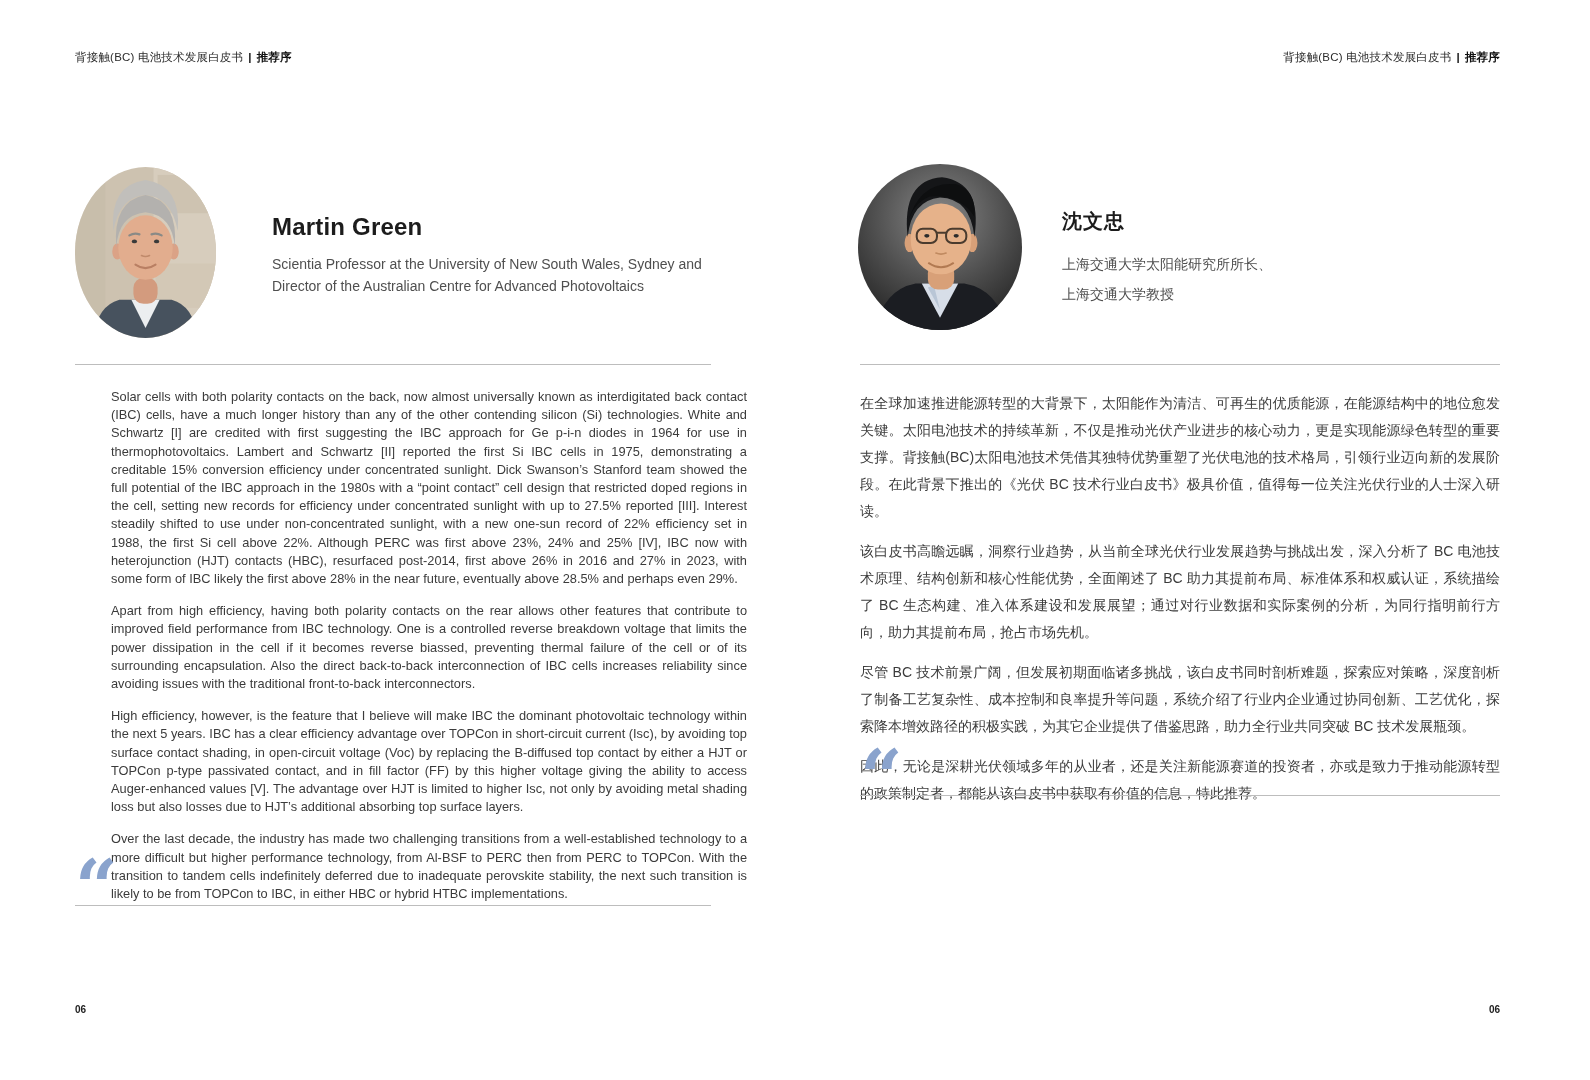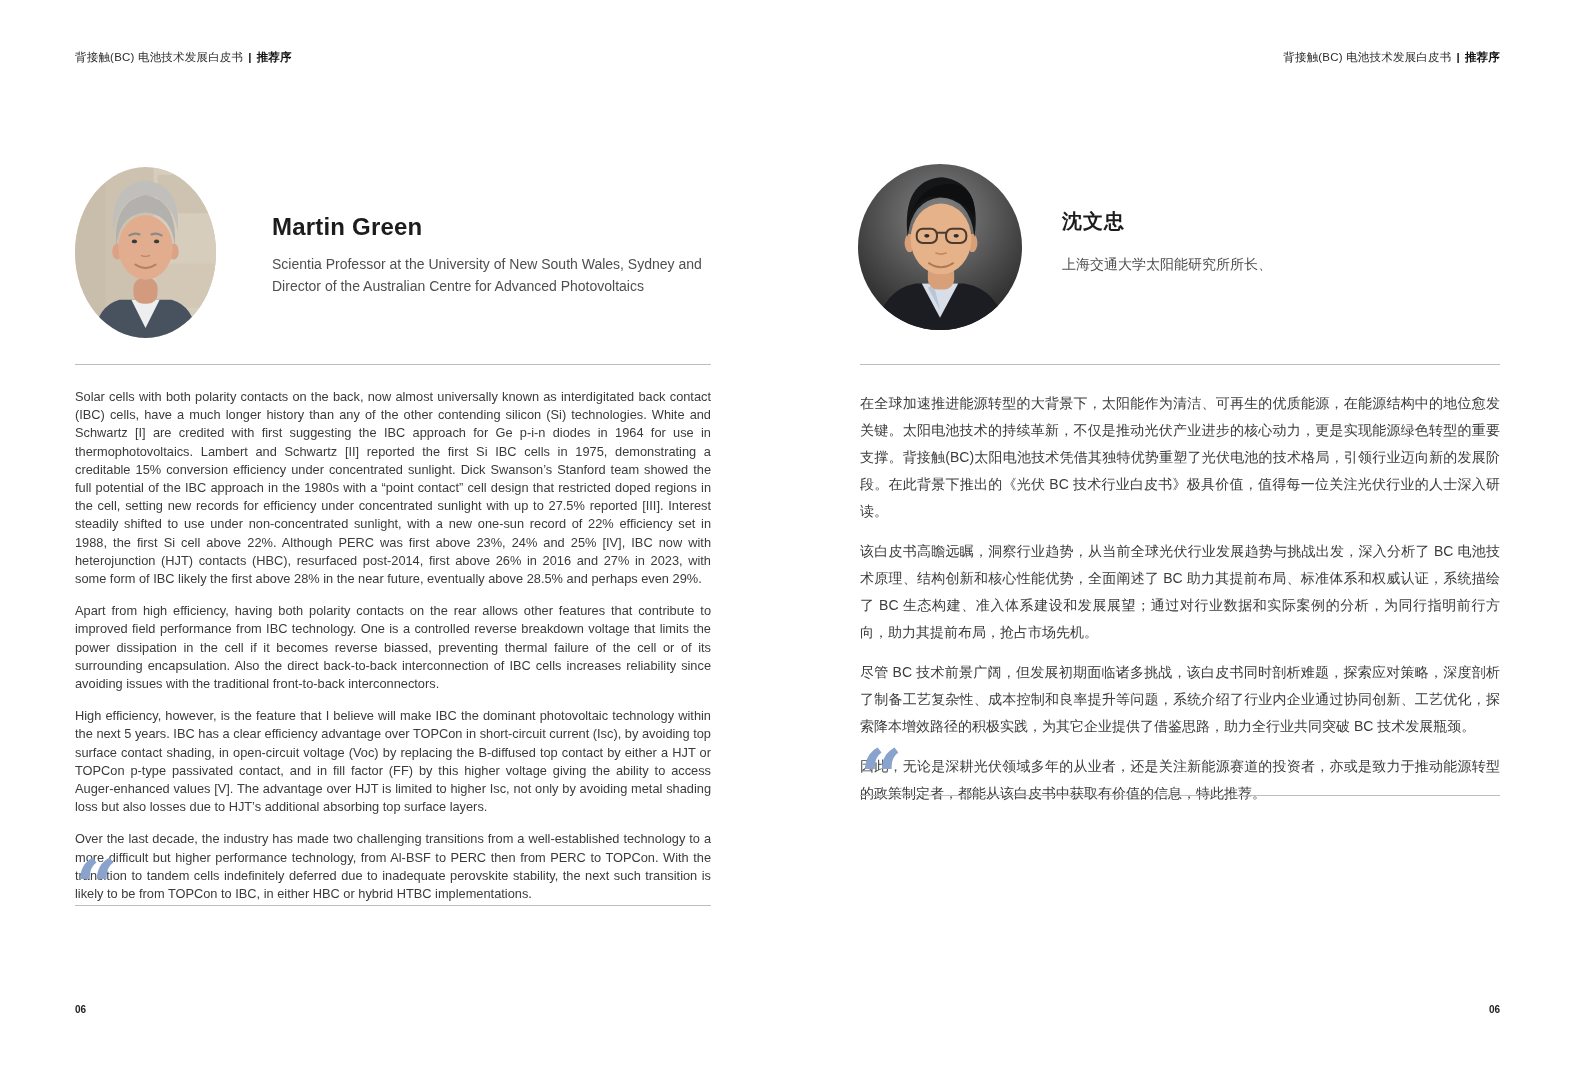--- a/index.html
+++ b/index.html
@@ -32,21 +32,21 @@
   .p-title{color:#4f4f4f;margin-top:12px;}
   .p-title-en{font-size:14px;line-height:22px;}
   .p-title-cn{font-size:14px;line-height:30px;margin-top:14px;}
 
   .rule{position:absolute;left:0;width:100%;height:1px;background:#bdbdbd;}
   .rule-profile{top:364px;}
   .rule-quote-left{top:905px;}
   .rule-quote-right{top:795px;}
 
   .body-text{position:absolute;left:0;width:100%;color:#3b3b3b;text-align:justify;}
-  .body-en{top:388px;font-size:12.8px;line-height:18.2px;}
+  .body-en{top:388px;font-size:12.8px;line-height:18.2px;margin-left:36px;}
   .body-cn{top:390px;font-size:14px;line-height:27px;}
   .body-text p{margin:0 0 13px 0;}
   .body-en p{margin-bottom:14px;}
 
   .quote{position:absolute;left:0;height:58px;
     font-family:"DejaVu Serif","Liberation Serif",serif;font-weight:bold;
     font-size:74px;line-height:74px;color:#8AA3CD;letter-spacing:-4px;
     overflow:visible;}
   .quote-left{top:850px;}
   .quote-right{top:740px;}
@@ -145,20 +145,21 @@
         <ellipse cx="98" cy="71" rx="2.6" ry="1.8" fill="#2c2c2c"></ellipse>
         <path d="M78 88 Q83 90 88 88" stroke="#c08a60" stroke-width="1.6" fill="none" stroke-linecap="round"></path>
         <path d="M71 98 Q83 106 95 98" stroke="#b27a52" stroke-width="2" fill="none" stroke-linecap="round"></path>
       </svg>
     </div>
 
     <div class="profile-info profile-info-right">
       <div class="p-name p-name-cn">沈文忠</div>
       <div class="p-title p-title-cn">
         <div>上海交通大学太阳能研究所所长、</div>
+        <div>上海交通大学教授</div>
       </div>
     </div>
 
     <div class="rule rule-profile"></div>
 
     <div class="body-text body-cn">
       <p>在全球加速推进能源转型的大背景下，太阳能作为清洁、可再生的优质能源，在能源结构中的地位愈发关键。太阳电池技术的持续革新，不仅是推动光伏产业进步的核心动力，更是实现能源绿色转型的重要支撑。背接触(BC)太阳电池技术凭借其独特优势重塑了光伏电池的技术格局，引领行业迈向新的发展阶段。在此背景下推出的《光伏 BC 技术行业白皮书》极具价值，值得每一位关注光伏行业的人士深入研读。</p>
       <p>该白皮书高瞻远瞩，洞察行业趋势，从当前全球光伏行业发展趋势与挑战出发，深入分析了 BC 电池技术原理、结构创新和核心性能优势，全面阐述了 BC 助力其提前布局、标准体系和权威认证，系统描绘了 BC 生态构建、准入体系建设和发展展望；通过对行业数据和实际案例的分析，为同行指明前行方向，助力其提前布局，抢占市场先机。</p>
       <p>尽管 BC 技术前景广阔，但发展初期面临诸多挑战，该白皮书同时剖析难题，探索应对策略，深度剖析了制备工艺复杂性、成本控制和良率提升等问题，系统介绍了行业内企业通过协同创新、工艺优化，探索降本增效路径的积极实践，为其它企业提供了借鉴思路，助力全行业共同突破 BC 技术发展瓶颈。</p>
       <p>因此，无论是深耕光伏领域多年的从业者，还是关注新能源赛道的投资者，亦或是致力于推动能源转型的政策制定者，都能从该白皮书中获取有价值的信息，特此推荐。</p>

